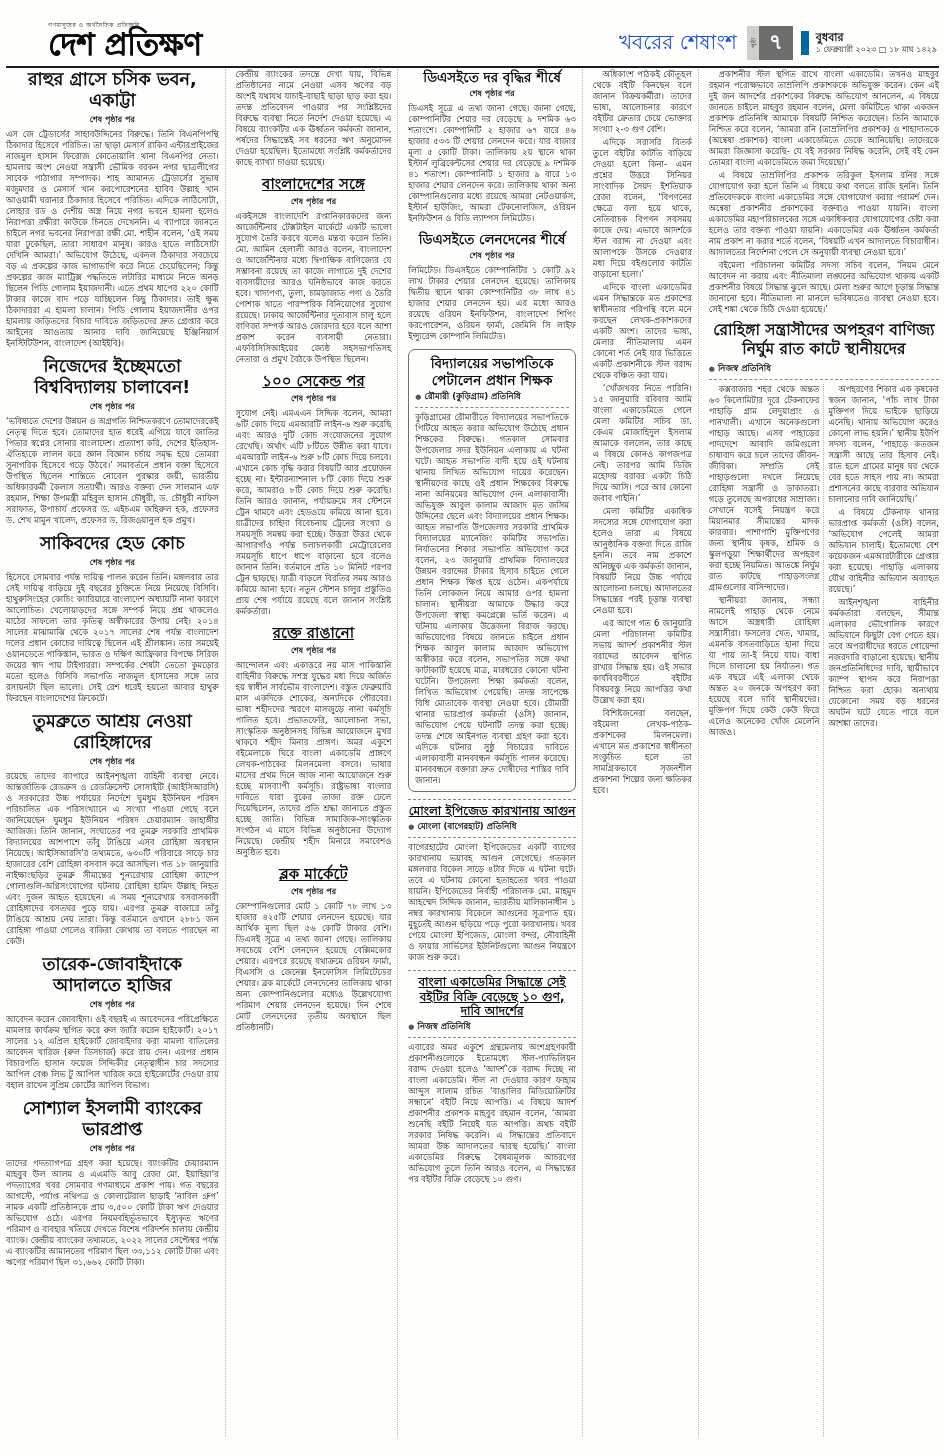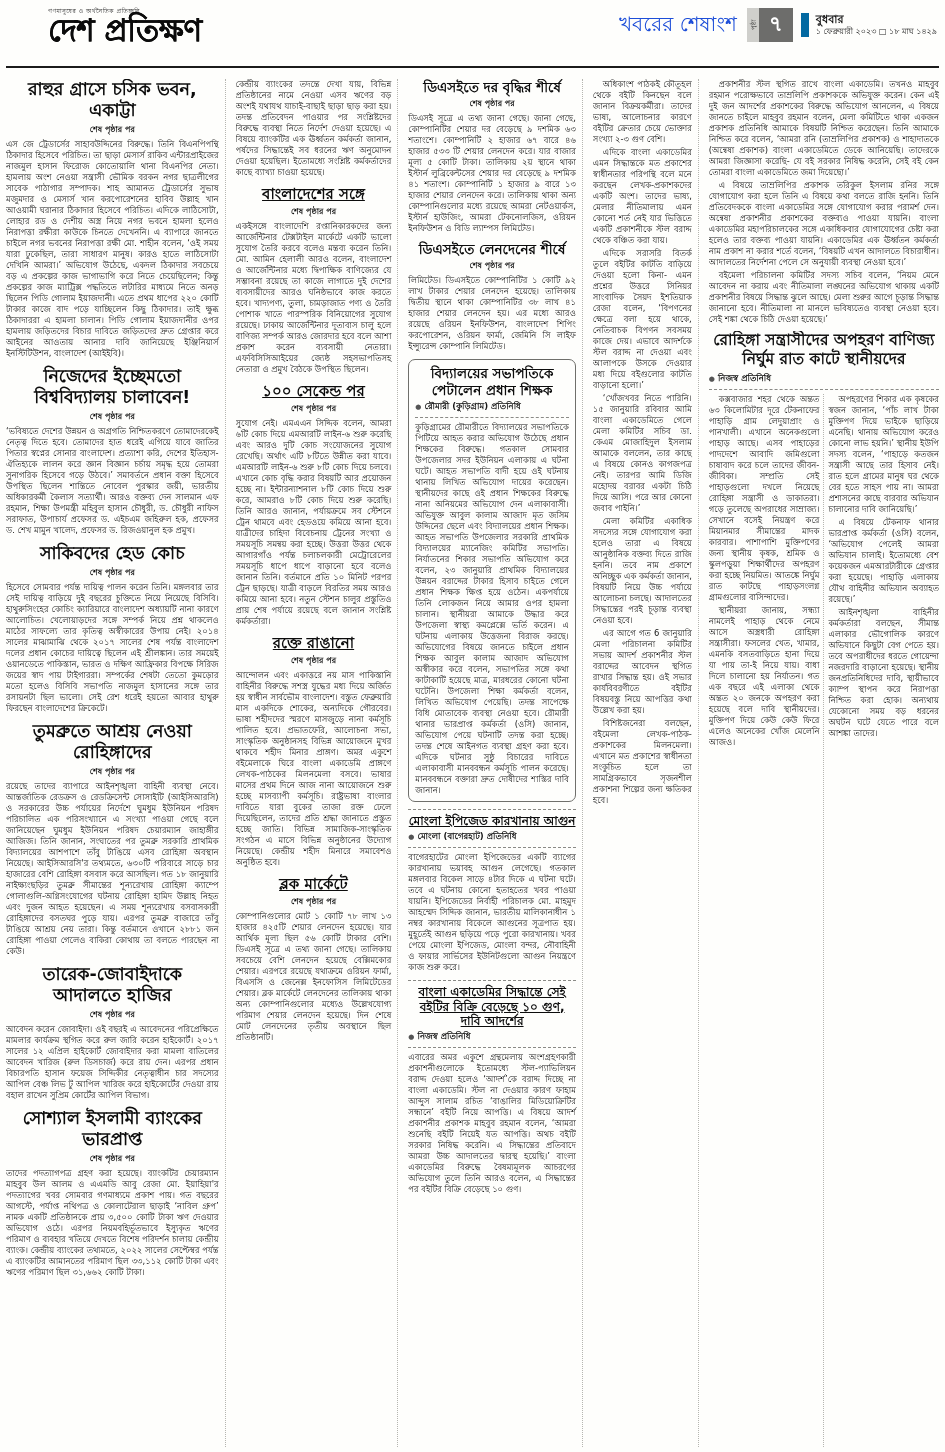--- a/index.html
+++ b/index.html
@@ -2,39 +2,39 @@
 <html lang="bn"><head>
 <meta charset="utf-8">
 <style>
   html,body{margin:0;padding:0;background:#e8e8e4;}
   .page{
     width:945px;height:1452px;margin:0 auto;background:#fefefc;color:#141414;
     font-family:"DejaVu Sans","Liberation Sans",sans-serif;
     position:relative;overflow:hidden;box-sizing:border-box;padding:4px 6px;
   }
   
-  .header{display:flex;justify-content:space-between;align-items:flex-start;
+  .header{display:flex;justify-content:space-between;align-items:flex-end;
     border-bottom:2px solid #1b1b1b;padding:4px 2px 6px 2px;height:64px;box-sizing:border-box;gap:44px;}
   .mast{display:flex;flex-direction:column;line-height:1;padding-left:40px;}
   .mast-tagline{font-size:6px;color:#333;letter-spacing:.5px;margin-bottom:1px;}
   .mast-title{font-size:31px;font-weight:900;letter-spacing:-.5px;color:#0b0b0b;
     text-shadow:0 0 0 #000;}
   .head-right{display:flex;align-items:center;gap:8px;}
   .section-label{font-size:20px;font-weight:400;color:#1d4ed8;margin-right:2px;}
   .page-box-wrap{display:flex;align-items:stretch;height:34px;}
   .page-vert{width:12px;background:#cfcfcb;color:#333;font-size:6.5px;
     display:flex;align-items:center;justify-content:center;
     writing-mode:vertical-rl;transform:rotate(180deg);}
   .page-num{width:34px;background:#6d6d6b;color:#fff;font-size:21px;font-weight:800;
     display:flex;align-items:center;justify-content:center;}
   .date-block{border-left:8px solid #0369a1;padding-left:7px;line-height:1.25;}
   .date-day{font-size:11px;font-weight:800;}
   .date-line{font-size:8px;color:#222;}
   
-  .cols{display:flex;gap:10px;height:1368px;overflow:hidden;padding-top:11px;}
+  .cols{display:flex;gap:10px;height:1368px;overflow:hidden;padding-top:1px;}
   .col{box-sizing:border-box;overflow:hidden;}
   .col-sep{border-right:1px dotted #b5b5b0;padding-right:6px;}
   .c1{width:224px;}
   .c2{width:166px;}
   .c3{width:178px;}
   .c4{width:108px;}
   .c5{width:235px;display:flex;flex-direction:column;}
   
   .art{margin-bottom:7px;}
   .hl{font-weight:800;text-align:center;line-height:1.2;color:#0c0c0c;}
@@ -172,22 +172,22 @@
         <div class="byline">
           <span class="dot">●</span><span>নিজস্ব প্রতিনিধি</span>
         </div>
         <div class="body-txt">এবারের অমর একুশে গ্রন্থমেলায় অংশগ্রহণকারী প্রকাশনীগুলোকে ইতোমধ্যে স্টল-প্যাভিলিয়ন বরাদ্দ দেওয়া হলেও ‘আদর্শ’কে বরাদ্দ দিচ্ছে না বাংলা একাডেমি। স্টল না দেওয়ার কারণ ফাহাম আব্দুস সালাম রচিত ‘বাঙালির মিডিয়োক্রিটির সন্ধানে’ বইটি নিয়ে আপত্তি। এ বিষয়ে আদর্শ প্রকাশনীর প্রকাশক মাহবুব রহমান বলেন, ‘আমরা শুনেছি বইটি নিয়েই যত আপত্তি। অথচ বইটি সরকার নিষিদ্ধ করেনি। এ সিদ্ধান্তের প্রতিবাদে আমরা উচ্চ আদালতের দ্বারস্থ হয়েছি।’ বাংলা একাডেমির বিরুদ্ধে বৈষম্যমূলক আচরণের অভিযোগ তুলে তিনি আরও বলেন, এ সিদ্ধান্তের পর বইটির বিক্রি বেড়েছে ১০ গুণ।</div>
       </div>
     </div>
 
     <div class="col c4 col-sep">
       <div class="body-txt">
         <p>অধিকাংশ পাঠকই কৌতূহল থেকে বইটি কিনছেন বলে জানান বিক্রয়কর্মীরা। তাদের ভাষ্য, আলোচনার কারণে বইটির ক্রেতার চেয়ে ভোক্তার সংখ্যা ২-৩ গুণ বেশি।</p>
+        <p>এদিকে সরাসরি বিতর্ক তুলে বইটির কাটতি বাড়িয়ে দেওয়া হলো কিনা- এমন প্রশ্নের উত্তরে সিনিয়র সাংবাদিক সৈয়দ ইশতিয়াক রেজা বলেন, ‘বিপণনের ক্ষেত্রে বলা হয়ে থাকে, নেতিবাচক বিপণন সবসময় কাজে দেয়। এভাবে আদর্শকে স্টল বরাদ্দ না দেওয়া এবং আলাপকে উসকে দেওয়ার মধ্য দিয়ে বইগুলোর কাটতি বাড়ানো হলো।’</p>
         <p>এদিকে বাংলা একাডেমির এমন সিদ্ধান্তকে মত প্রকাশের স্বাধীনতার পরিপন্থি বলে মনে করছেন লেখক-প্রকাশকদের একটি অংশ। তাদের ভাষ্য, মেলার নীতিমালায় এমন কোনো শর্ত নেই যার ভিত্তিতে একটি প্রকাশনীকে স্টল বরাদ্দ থেকে বঞ্চিত করা যায়।</p>
-        <p>এদিকে সরাসরি বিতর্ক তুলে বইটির কাটতি বাড়িয়ে দেওয়া হলো কিনা- এমন প্রশ্নের উত্তরে সিনিয়র সাংবাদিক সৈয়দ ইশতিয়াক রেজা বলেন, ‘বিপণনের ক্ষেত্রে বলা হয়ে থাকে, নেতিবাচক বিপণন সবসময় কাজে দেয়। এভাবে আদর্শকে স্টল বরাদ্দ না দেওয়া এবং আলাপকে উসকে দেওয়ার মধ্য দিয়ে বইগুলোর কাটতি বাড়ানো হলো।’</p>
         <p>‘খোঁজখবর নিতে পারিনি। ১৫ জানুয়ারি রবিবার আমি বাংলা একাডেমিতে গেলে মেলা কমিটির সচিব ডা. কেএম মোজাহিদুল ইসলাম আমাকে বললেন, তার কাছে এ বিষয়ে কোনও কাগজপত্র নেই। তারপর আমি ডিজি মহোদয় বরাবর একটা চিঠি দিয়ে আসি। পরে আর কোনো জবাব পাইনি।’</p>
         <p>মেলা কমিটির একাধিক সদস্যের সঙ্গে যোগাযোগ করা হলেও তারা এ বিষয়ে আনুষ্ঠানিক বক্তব্য দিতে রাজি হননি। তবে নাম প্রকাশে অনিচ্ছুক এক কর্মকর্তা জানান, বিষয়টি নিয়ে উচ্চ পর্যায়ে আলোচনা চলছে। আদালতের সিদ্ধান্তের পরই চূড়ান্ত ব্যবস্থা নেওয়া হবে।</p>
         <p>এর আগে গত 6 জানুয়ারি মেলা পরিচালনা কমিটির সভায় আদর্শ প্রকাশনীর স্টল বরাদ্দের আবেদন স্থগিত রাখার সিদ্ধান্ত হয়। ওই সভার কার্যবিবরণীতে বইটির বিষয়বস্তু নিয়ে আপত্তির কথা উল্লেখ করা হয়।</p>
         <p>বিশিষ্টজনেরা বলছেন, বইমেলা লেখক-পাঠক-প্রকাশকের মিলনমেলা। এখানে মত প্রকাশের স্বাধীনতা সংকুচিত হলে তা সামগ্রিকভাবে সৃজনশীল প্রকাশনা শিল্পের জন্য ক্ষতিকর হবে।</p>
       </div>
     </div>
 
     <div class="col c5">
       <div class="wide-top body-txt">
         <p>প্রকাশনীর স্টল স্থগিত রাখে বাংলা একাডেমি। তখনও মাহবুব রহমান পরোক্ষভাবে তাম্রলিপি প্রকাশককে অভিযুক্ত করেন। কেন এই দুই জন আদর্শের প্রকাশকের বিরুদ্ধে অভিযোগ আনলেন, এ বিষয়ে জানতে চাইলে মাহবুব রহমান বলেন, মেলা কমিটিতে থাকা একজন প্রকাশক প্রতিনিধি আমাকে বিষয়টি নিশ্চিত করেছেন। তিনি আমাকে নিশ্চিত করে বলেন, ‘আমরা রনি (তাম্রলিপির প্রকাশক) ও শাহাদাতকে (অন্বেষা প্রকাশক) বাংলা একাডেমিতে ডেকে আনিয়েছি। তাদেরকে আমরা জিজ্ঞাসা করেছি- যে বই সরকার নিষিদ্ধ করেনি, সেই বই কেন তোমরা বাংলা একাডেমিতে জমা দিয়েছো।’</p>

